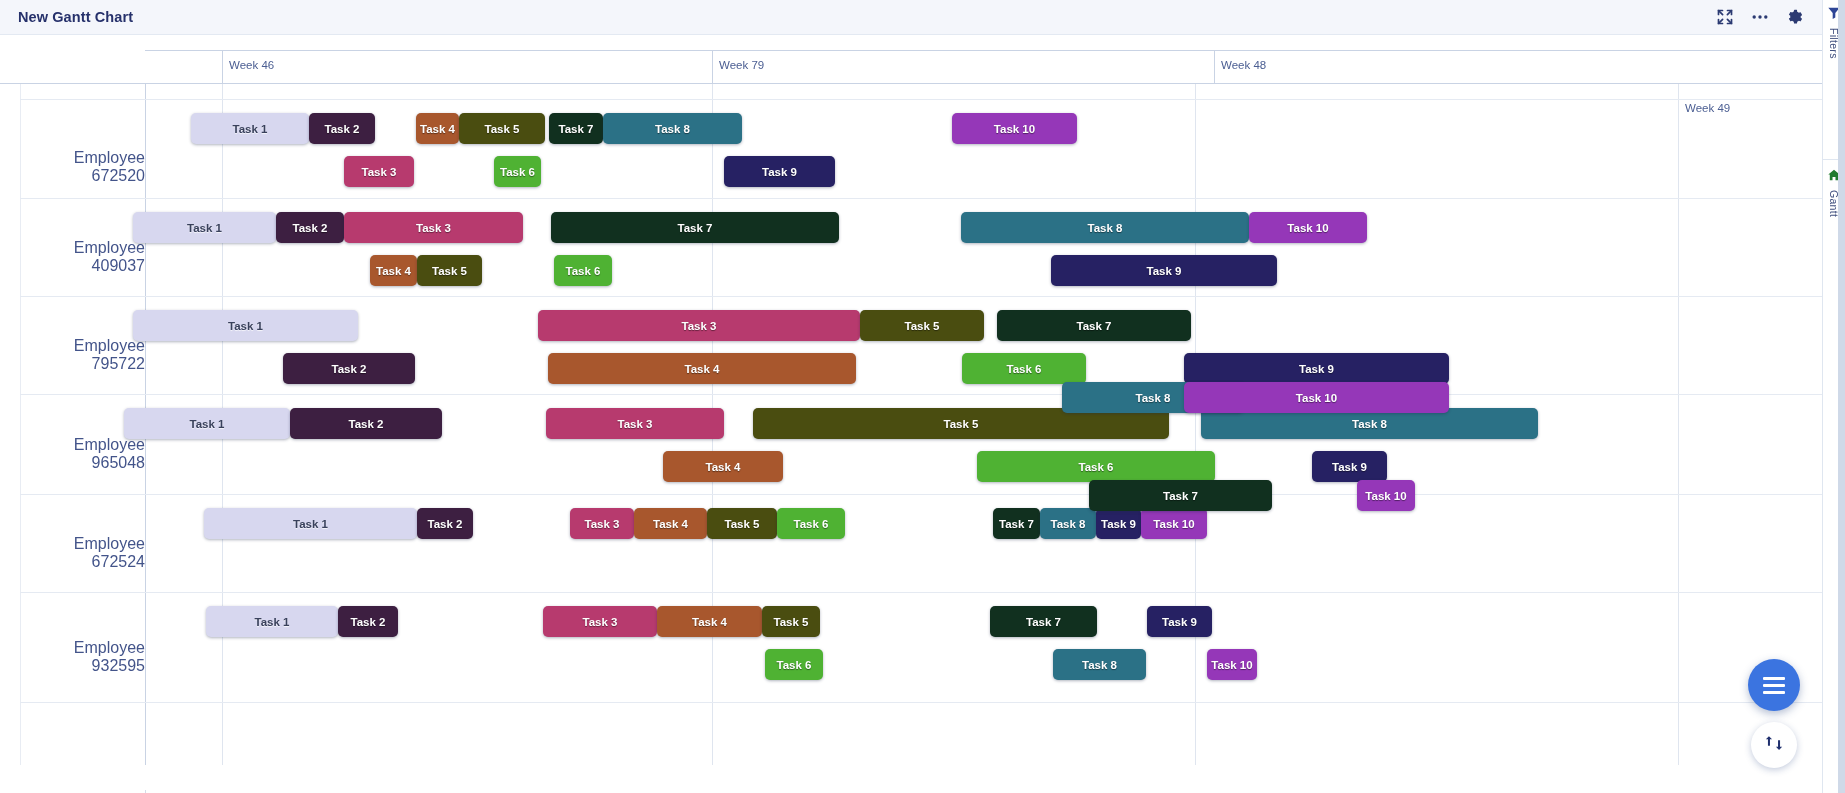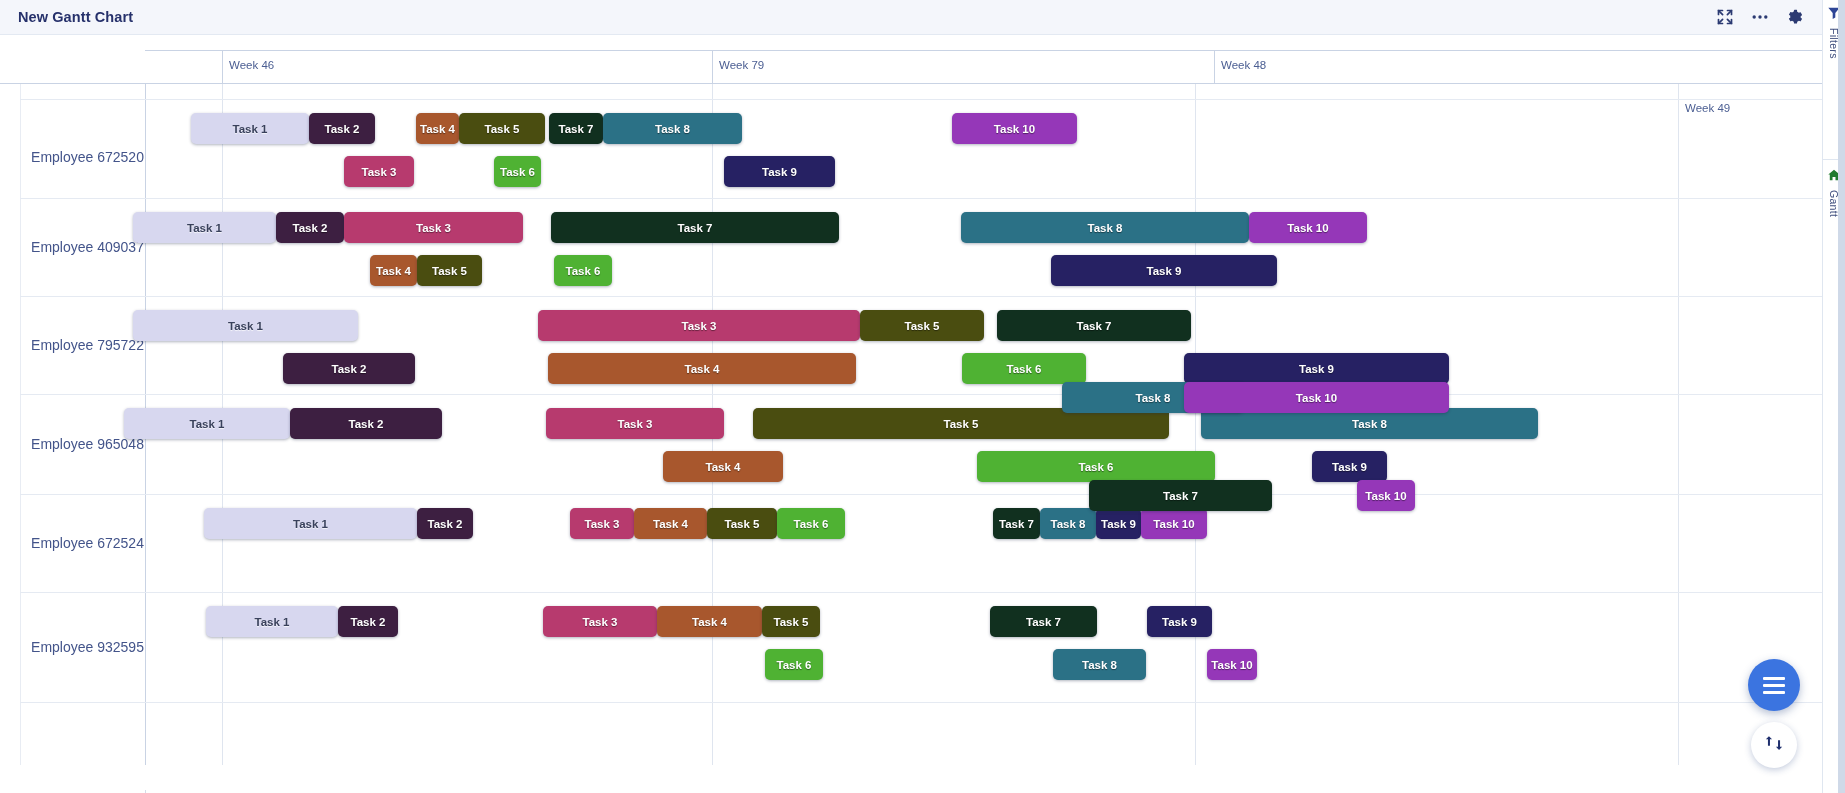--- a/index.html
+++ b/index.html
@@ -67,21 +67,21 @@
 
   .grid-v {
     position: absolute; top: 49px; width: 1px; background: #dfe5ef;
   }
   .rowsep { position: absolute; left: 20px; width: 1802px; height: 1px; background: #e5eaf2; }
   .leftcol-line { position: absolute; left: 145px; top: 49px; width: 1px; background: #c9d3e4; }
   .leftcol-line2 { position: absolute; left: 20px; top: 49px; width: 1px; background: #e8ecf3; }
 
   .rowlabel {
     position: absolute; left: 30px; width: 115px;
-    font-size: 14px; color: #43548a; text-align: center;
+    font-size: 16px; color: #43548a; text-align: right;
   }
 
   .bar {
     position: absolute; height: 31px; border-radius: 5px;
     display: flex; align-items: center; justify-content: center;
     color: #ffffff; font-size: 11.5px; font-weight: bold;
     box-shadow: 0 1px 3px rgba(30,40,70,.35);
     cursor: pointer; overflow: hidden; white-space: nowrap;
     text-shadow: 0 1px 1px rgba(0,0,0,.45);
   }

